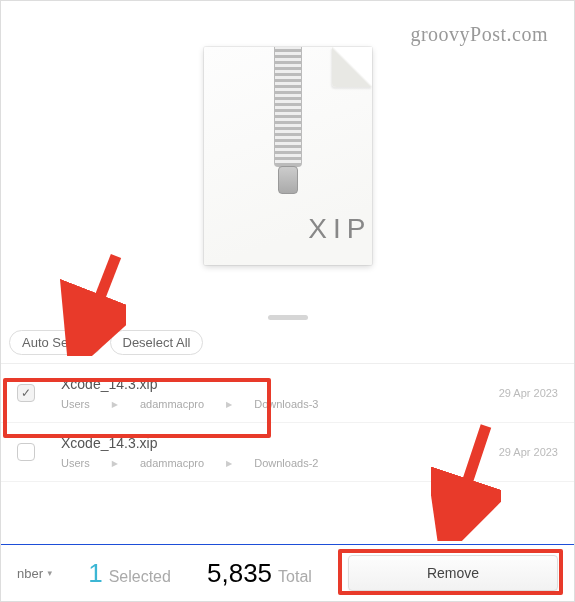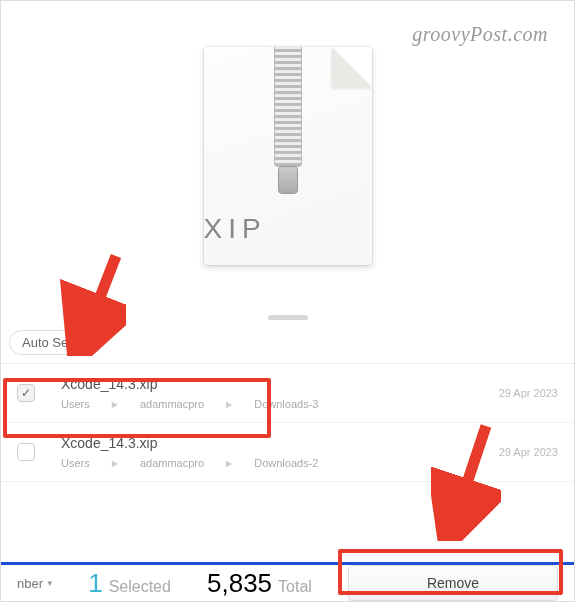--- a/index.html
+++ b/index.html
@@ -13,21 +13,20 @@
       overflow: hidden;
     }
 
     .watermark {
       position: absolute;
       top: 22px;
       right: 26px;
       font-family: Georgia, 'Times New Roman', serif;
       font-size: 20px;
       color: #999;
-      font-style: italic;
       letter-spacing: 0.5px;
     }
 
     .preview-area {
       height: 310px;
       display: flex;
       align-items: center;
       justify-content: center;
       position: relative;
     }
@@ -66,21 +65,21 @@
       transform: translateX(-50%);
       width: 20px; height: 28px;
       background: linear-gradient(180deg,#ccc,#aaa);
       border: 1px solid #999;
       border-radius: 4px;
     }
     .xip-label {
       position: absolute;
       bottom: 20px;
       width: 100%;
-      text-align: left;
+      text-align: right;
       font-size: 28px;
       font-weight: 400;
       color: #888;
       letter-spacing: 6px;
     }
 
     .drag-handle {
       width: 40px; height: 5px;
       border-radius: 3px;
       background: #d6d6d6;
@@ -140,22 +139,22 @@
     .file-date {
       font-size: 11px;
       color: #bbb;
       white-space: nowrap;
     }
 
     .bottom-bar {
       display: flex;
       align-items: center;
       justify-content: space-between;
-      padding: 0 16px;
-      border-top: 3px solid #1d4ed8;
+      padding: 10px 16px;
+      border-top: 1px solid #1d4ed8;
       position: absolute;
       bottom: 0; left: 0; right: 0;
       background: #fff;
     }
     .stat { display: flex; align-items: baseline; gap: 6px; }
     .stat-num { font-size: 26px; font-weight: 300; }
     .stat-num.sel { color: #3cb6d4; }
     .stat-label { font-size: 16px; color: #aaa; }
     .sort-frag { font-size: 13px; color: #777; display:flex; align-items:center; gap:2px; }
     .chev { font-size: 9px; color: #999; }
@@ -196,20 +195,21 @@
       <div class="zipper-pull"></div>
     </div>
     <div class="xip-label">XIP</div>
   </div>
 </div>
 
 <div class="drag-handle"></div>
 
 <div class="action-row">
   <button class="pill">Auto Select</button>
+  <button class="pill">Deselect All</button>
 </div>
 
 <div class="file-list">
   <div class="file-row">
     <div class="cb checked">✓</div>
     <div class="file-info">
       <div class="file-name">Xcode_14.3.xip</div>
       <div class="breadcrumb">
         <span>Users</span>
           <span class="sep">▶</span>

